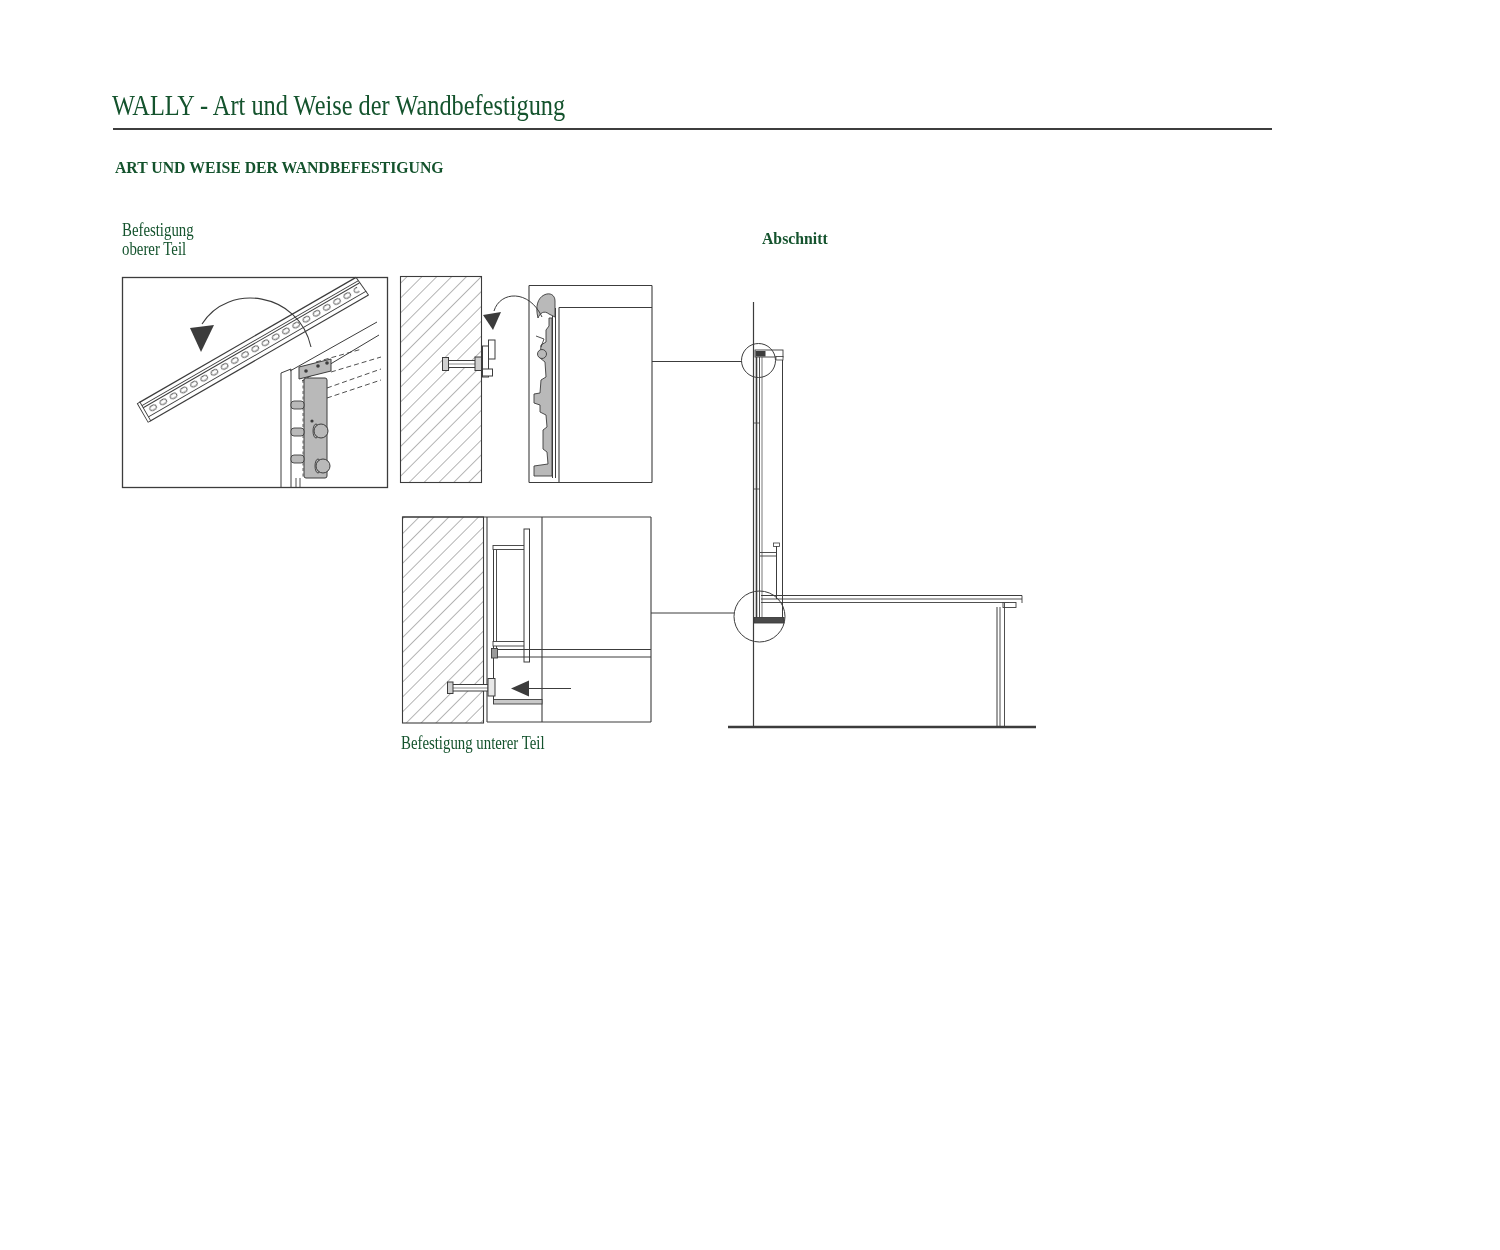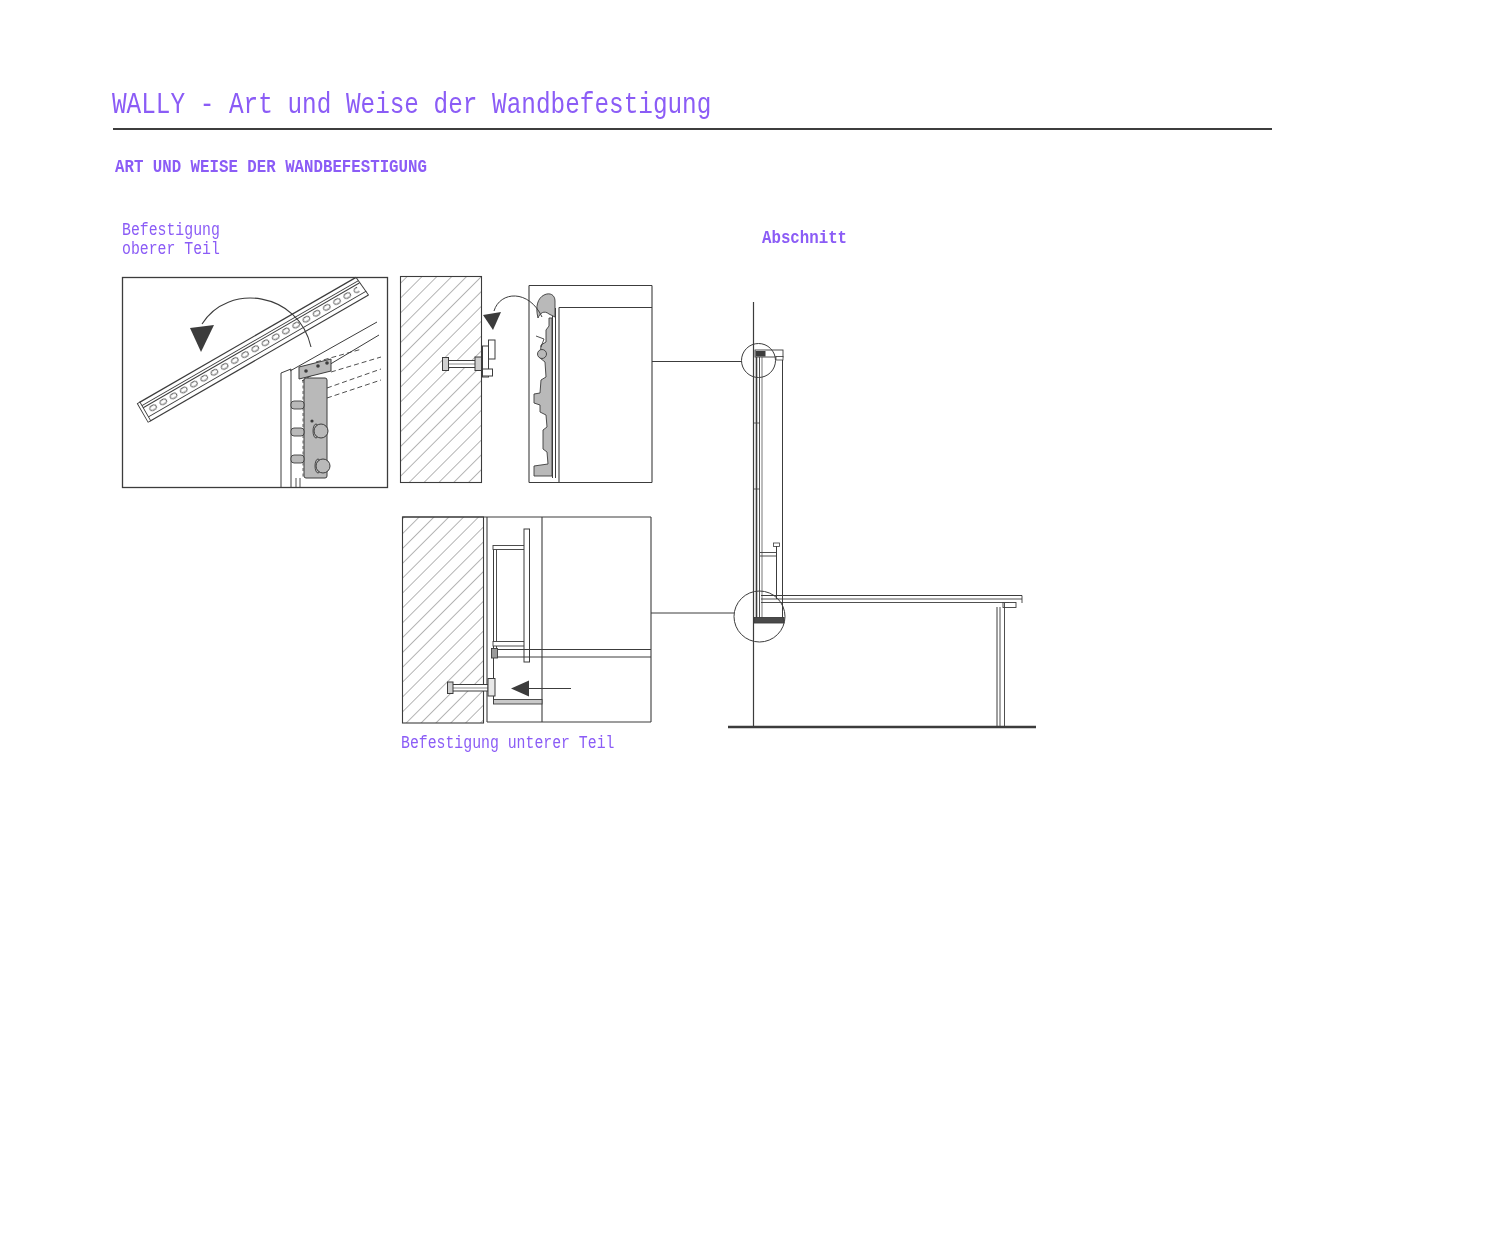--- a/index.html
+++ b/index.html
@@ -1,17 +1,17 @@
 <!DOCTYPE html>
 <html><head>
 <meta charset="utf-8">
 <style>
   html,body{margin:0;padding:0;background:#ffffff;}
   .page{position:relative;width:1500px;height:1250px;background:#ffffff;overflow:hidden;
-        font-family:Liberation Mono, monospace;color:#8b5cf6;}
+        font-family:Liberation Serif, serif;color:#14532d;}
   .txt{position:absolute;white-space:nowrap;transform-origin:0 0;}
   .title{left:112px;top:89px;font-size:29px;font-weight:400;letter-spacing:0;transform:scaleX(0.84);}
   .rule{position:absolute;left:113px;top:128px;width:1159px;height:2px;background:#3d3d3d;}
   .subtitle{left:115px;top:157px;font-size:17.5px;font-weight:700;transform:scaleX(0.9);}
   .cap{font-size:19px;font-weight:400;transform:scaleX(0.78);line-height:18.5px;}
   .cap-upper{left:122px;top:221px;}
   .cap-upper span{display:block;}
   .cap-abschnitt{left:762px;top:229px;font-size:17.5px;font-weight:700;transform:scaleX(0.9);}
   .cap-lower{left:401px;top:734px;}
   svg.art{position:absolute;left:0;top:0;}

